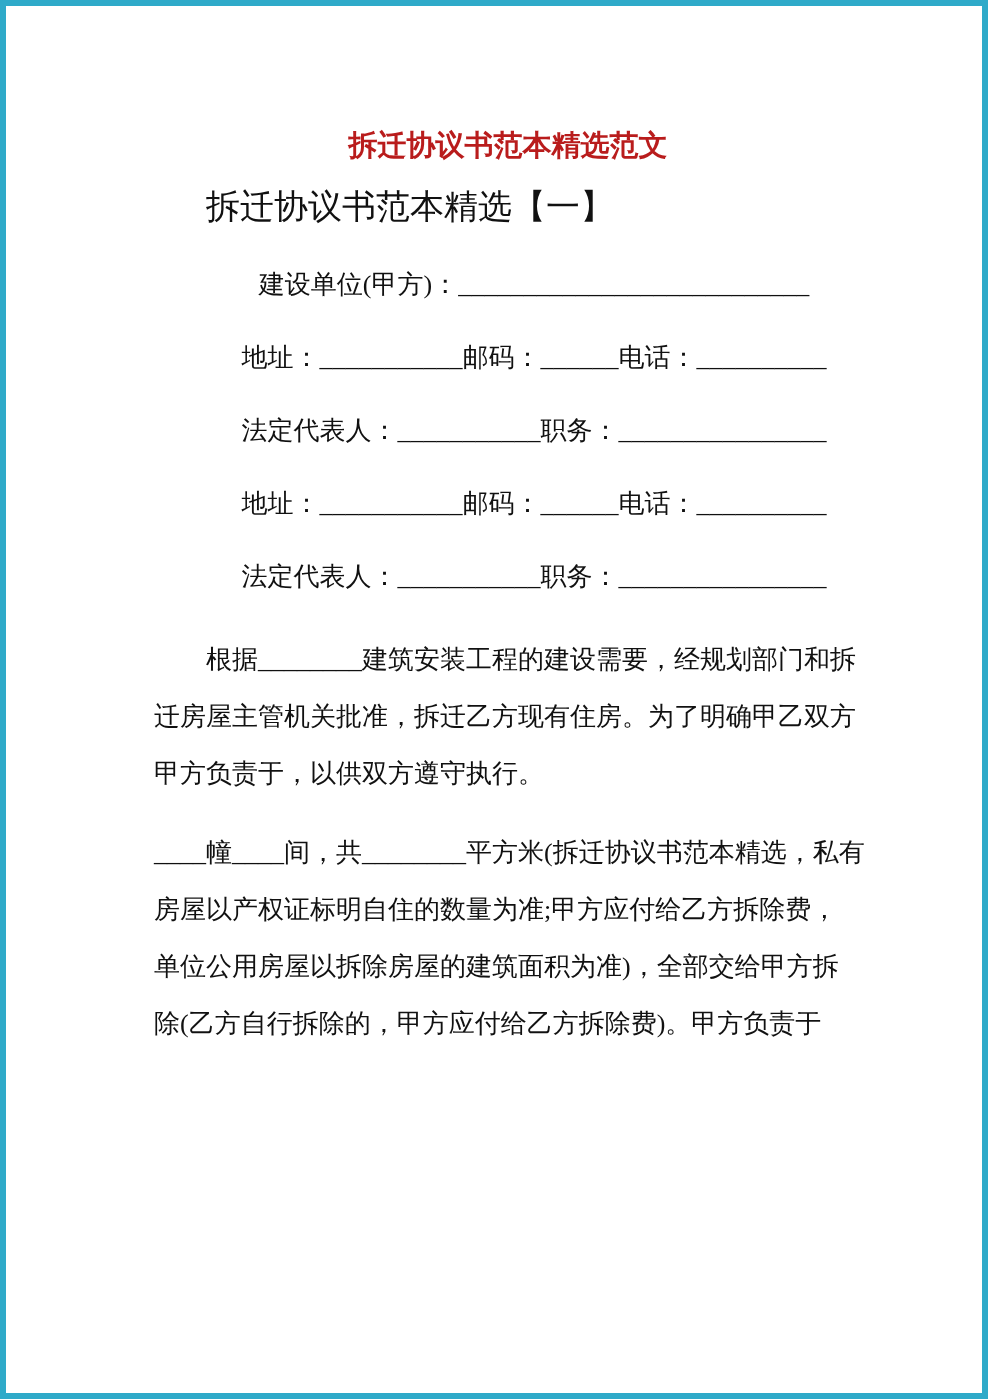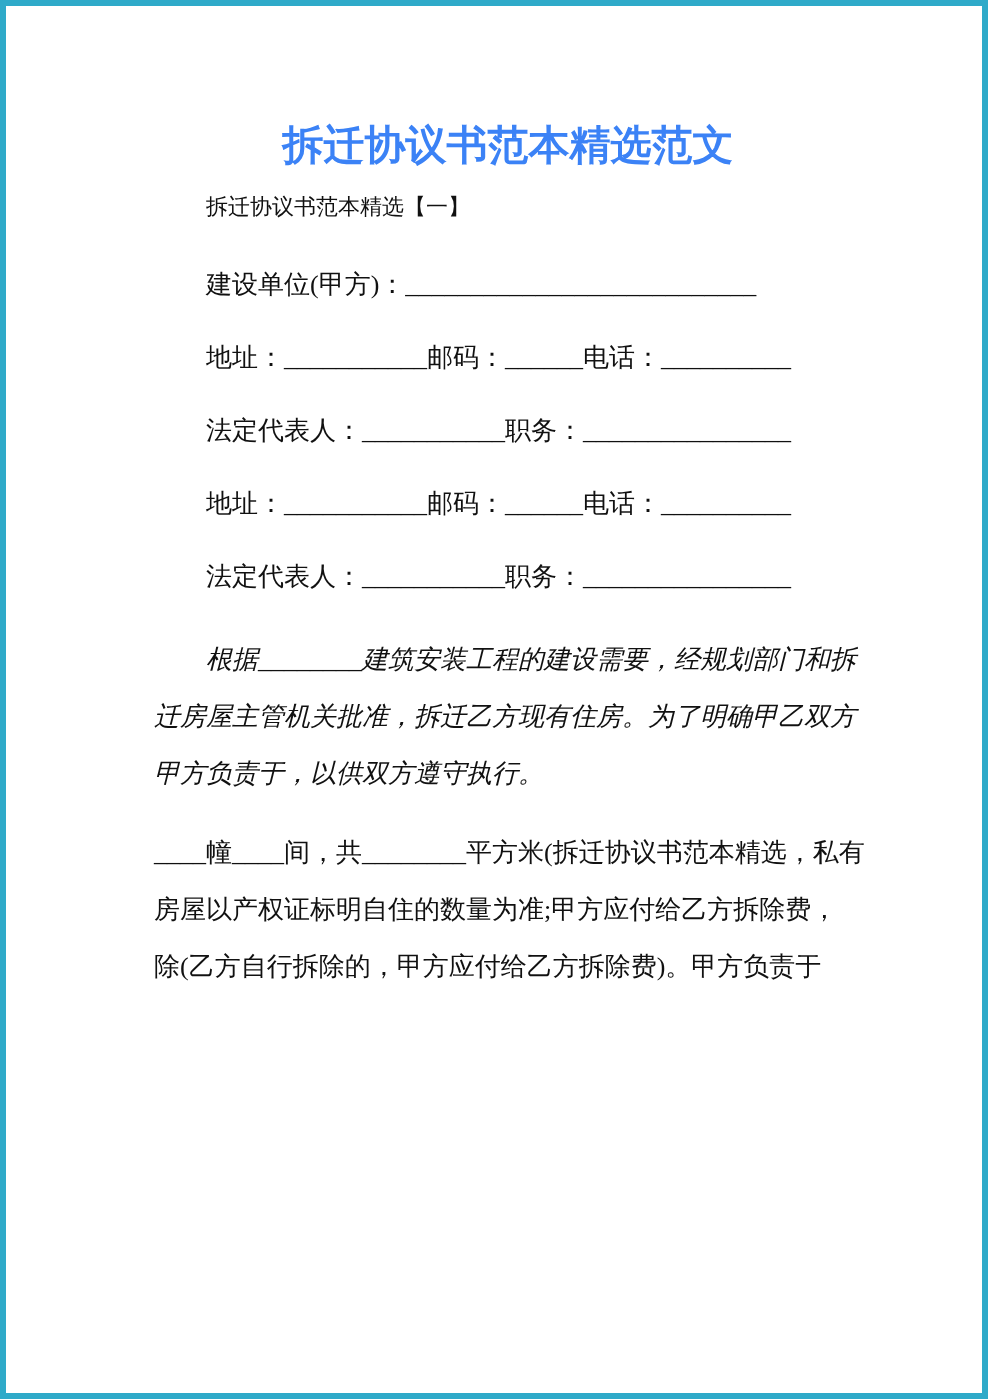--- a/index.html
+++ b/index.html
@@ -12,49 +12,50 @@
     overflow: hidden;
     font-family: "Liberation Serif", "DejaVu Serif", serif;
     color: #111111;
   }
   .doc {
     padding-left: 148px;
     padding-right: 120px;
   }
   .title {
     margin: 114px 0 0 0;
-    font-size: 41px;
+    font-size: 29px;
     line-height: 50px;
     font-weight: bold;
     text-align: center;
-    color: #3b82f6;
+    color: #b91c1c;
     letter-spacing: 0px;
     white-space: pre;
   }
   .subtitle {
     margin-top: 20px;
-    font-size: 22px;
+    font-size: 34px;
     line-height: 34px;
     padding-left: 52px;
     white-space: pre;
   }
   .form-block {
     margin-top: 24px;
+    text-align: center;
   }
   .form-line {
     font-size: 26px;
     line-height: 73px;
     padding-left: 52px;
     white-space: pre;
   }
   .para {
     font-size: 26px;
     line-height: 57px;
   }
-  .para-1 { margin-top: 18px; font-style: italic; }
+  .para-1 { margin-top: 18px; }
   .para-2 { margin-top: 22px; }
   .line { white-space: pre; }
   .indent { padding-left: 52px; }
 </style>
 </head>
 <body>
 
 <div class="doc">
 
   <h1 class="title">拆迁协议书范本精选范文</h1>
@@ -71,16 +72,17 @@
 
   <div class="para para-1">
     <div class="line indent">根据________建筑安装工程的建设需要，经规划部门和拆</div>
     <div class="line">迁房屋主管机关批准，拆迁乙方现有住房。为了明确甲乙双方</div>
     <div class="line">甲方负责于，以供双方遵守执行。</div>
   </div>
 
   <div class="para para-2">
     <div class="line">____幢____间，共________平方米(拆迁协议书范本精选，私有</div>
     <div class="line">房屋以产权证标明自住的数量为准;甲方应付给乙方拆除费，</div>
+    <div class="line">单位公用房屋以拆除房屋的建筑面积为准)，全部交给甲方拆</div>
     <div class="line">除(乙方自行拆除的，甲方应付给乙方拆除费)。甲方负责于</div>
   </div>
 
 </div>
 
 </body></html>

